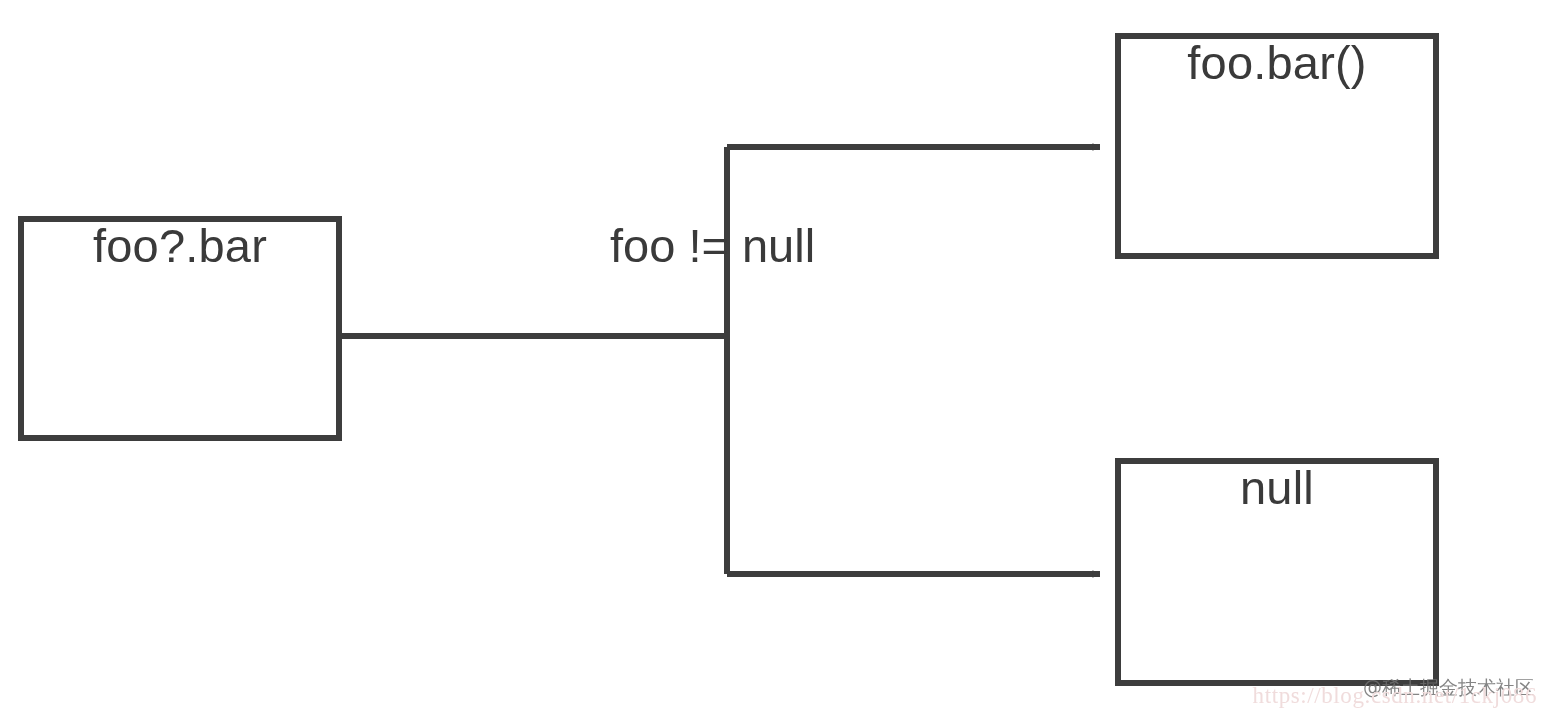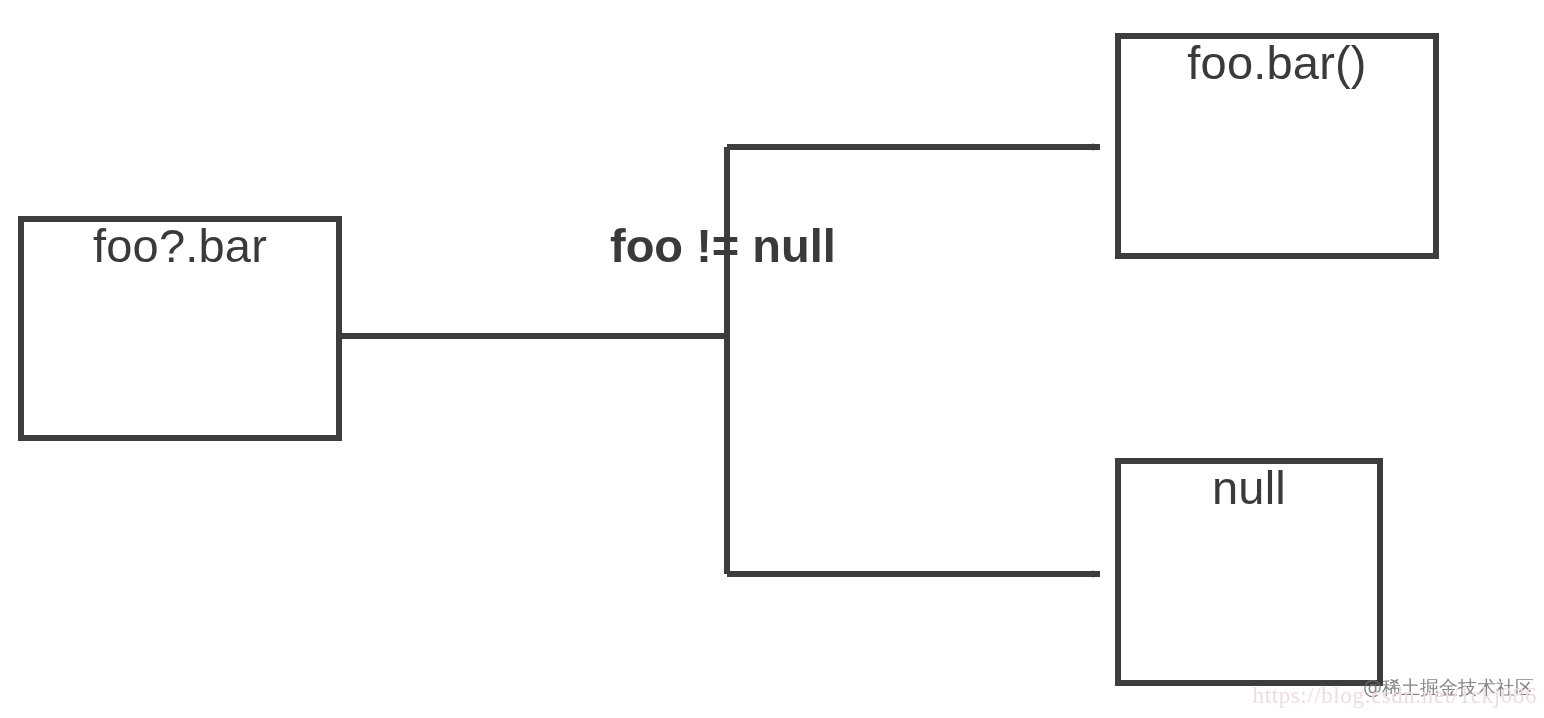--- a/index.html
+++ b/index.html
@@ -51,28 +51,28 @@
   }
   #node-true-branch {
     left: 1115px;
     top: 33px;
     width: 324px;
     height: 226px;
   }
   #node-false-branch {
     left: 1115px;
     top: 458px;
-    width: 268px;
+    width: 324px;
     height: 228px;
   }
   .edge-label {
     position: absolute;
     font-family: "Liberation Sans", "DejaVu Sans", sans-serif;
     font-size: 47px;
-    font-weight: 700;
+    font-weight: 400;
     color: #3a3a3a;
     white-space: nowrap;
     line-height: 1;
     background: transparent;
   }
   #edge-label-not-null {
     left: 610px;
     top: 222px;
   }
   #edge-label-is-null {

